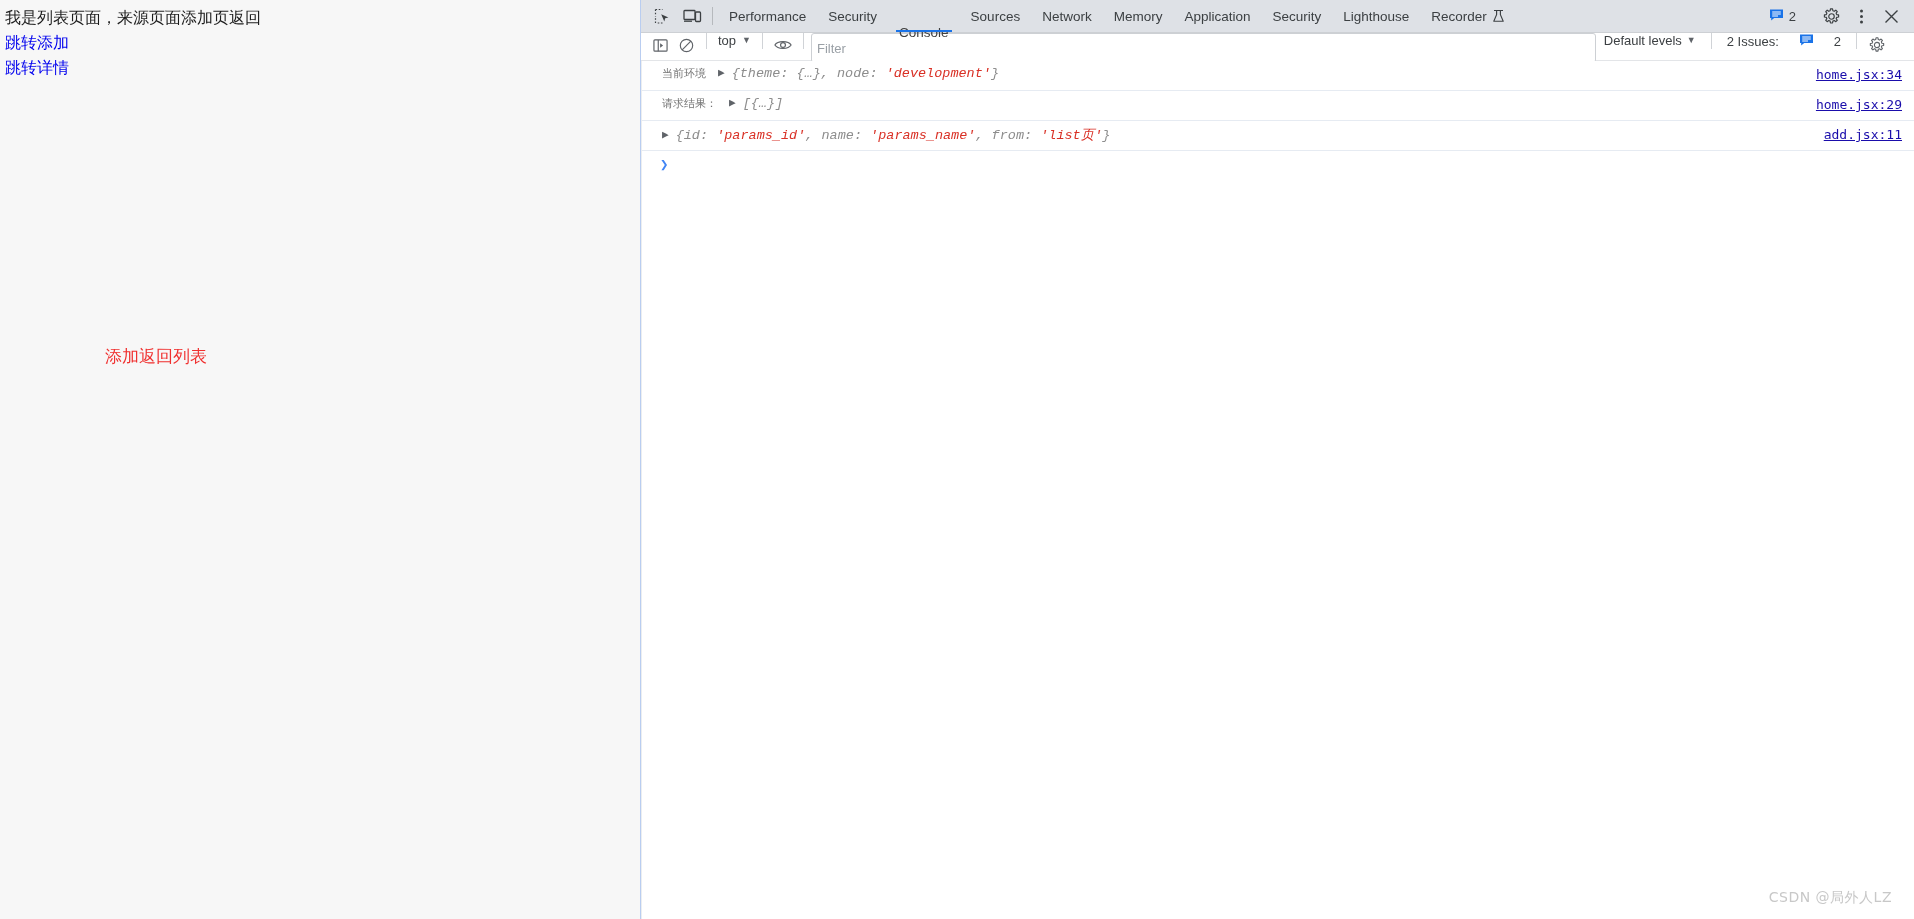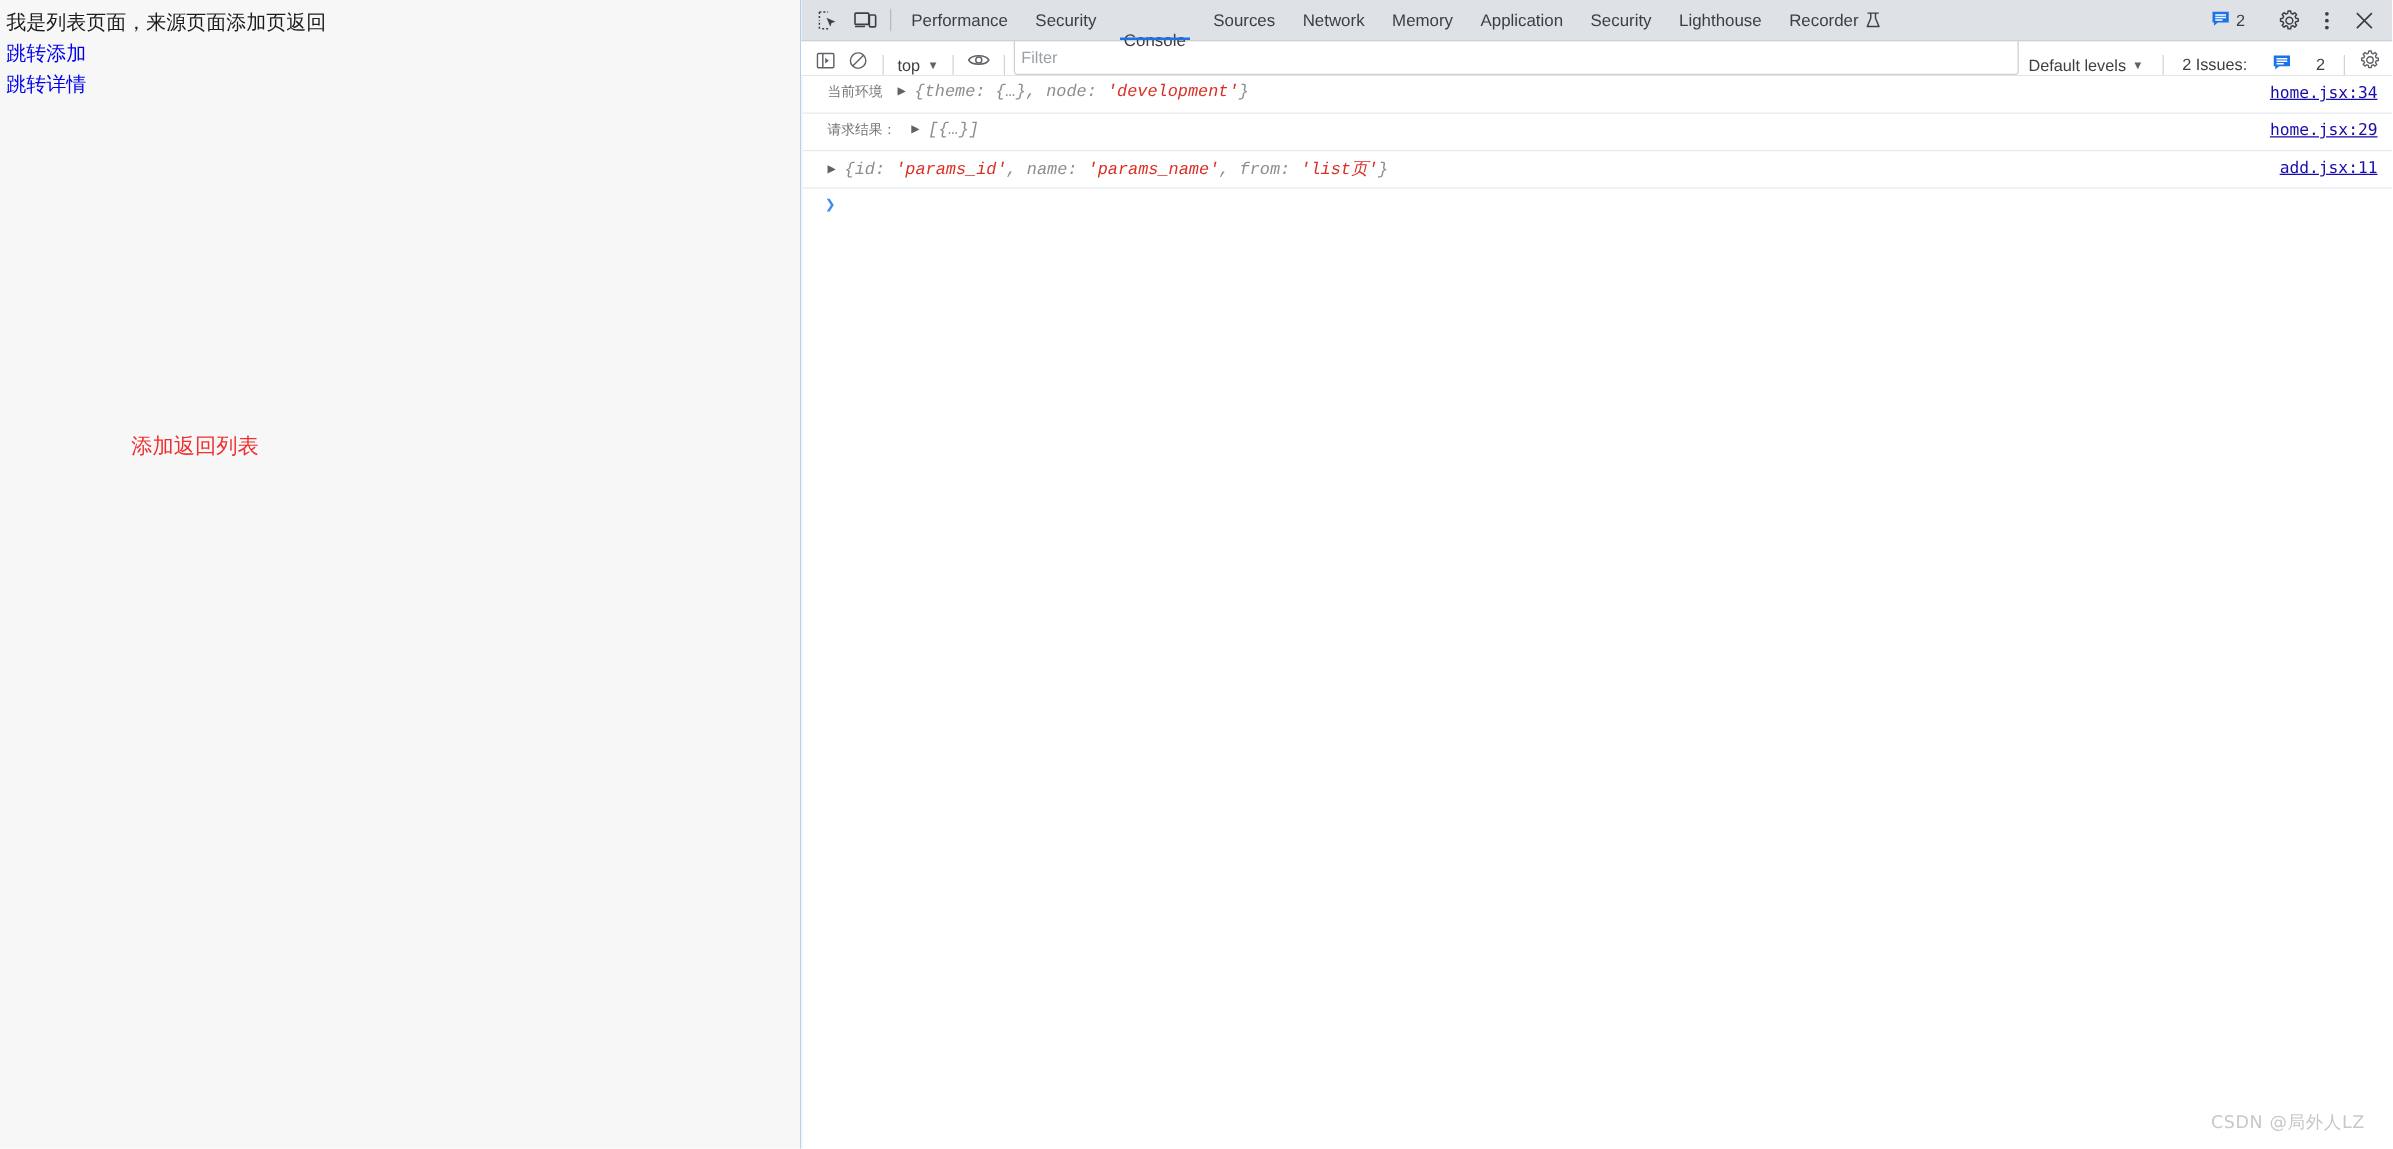--- a/index.html
+++ b/index.html
@@ -123,22 +123,22 @@
     cursor: pointer;
   }
 
   
   .dt-toolbar {
     height: 28px;
     flex: 0 0 28px;
     background: #ffffff;
     border-bottom: 1px solid #e3e5e8;
     display: flex;
-    align-items: flex-end;
-    padding: 0 5px 0 6px;
+    align-items: flex-start;
+    padding: 0 24px 0 6px;
     gap: 0;
   }
   .tb-btn {
     width: 26px; height: 24px;
     display: flex; align-items: center; justify-content: center;
     cursor: pointer; color: #5f6368;
   }
   .tb-sep {
     width: 1px; height: 16px; background: #d0d3d7; margin: 0 7px;
     flex: 0 0 1px;

